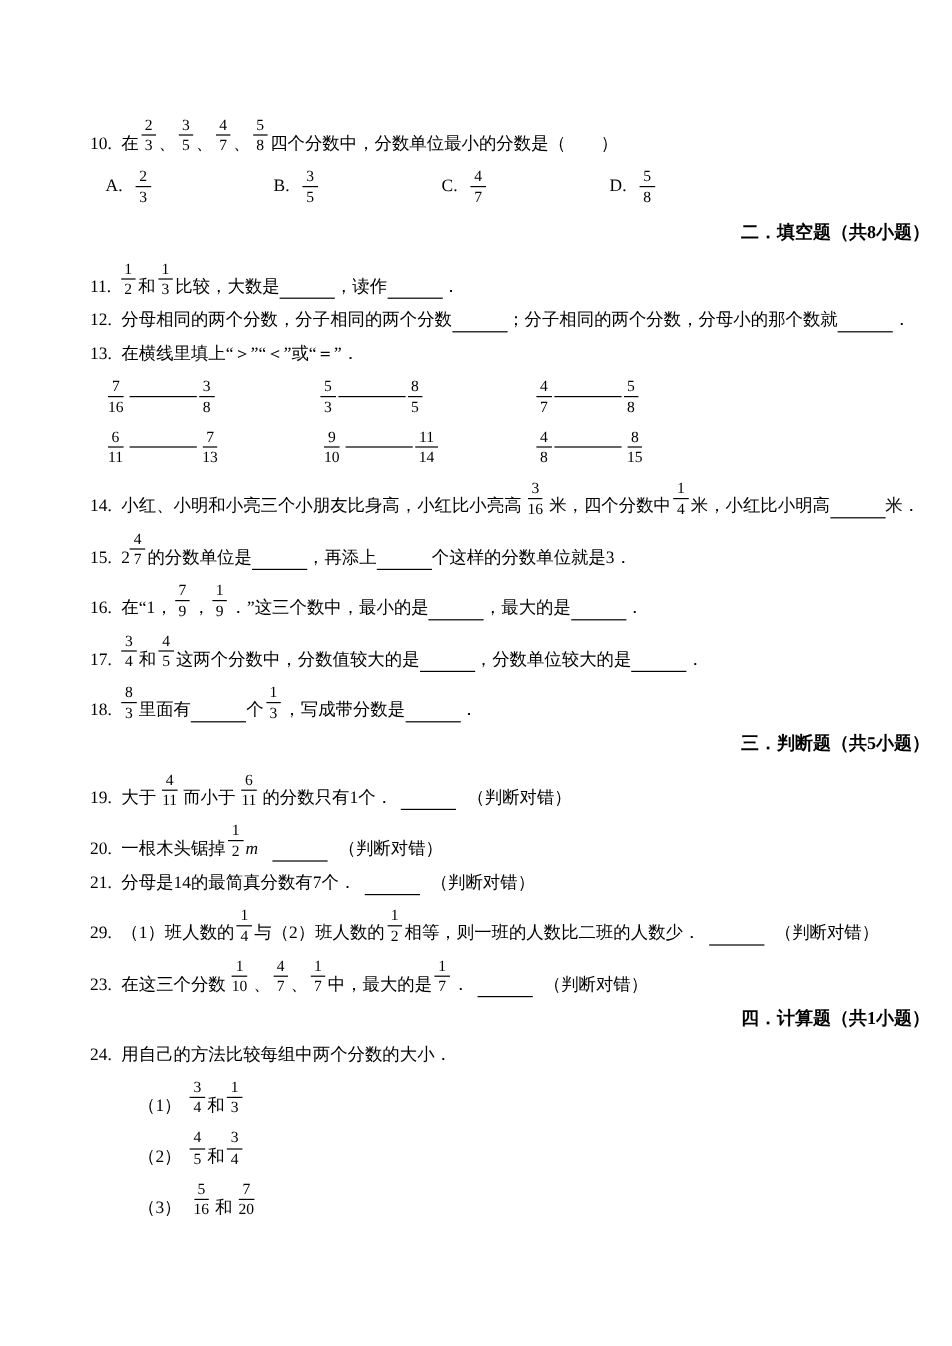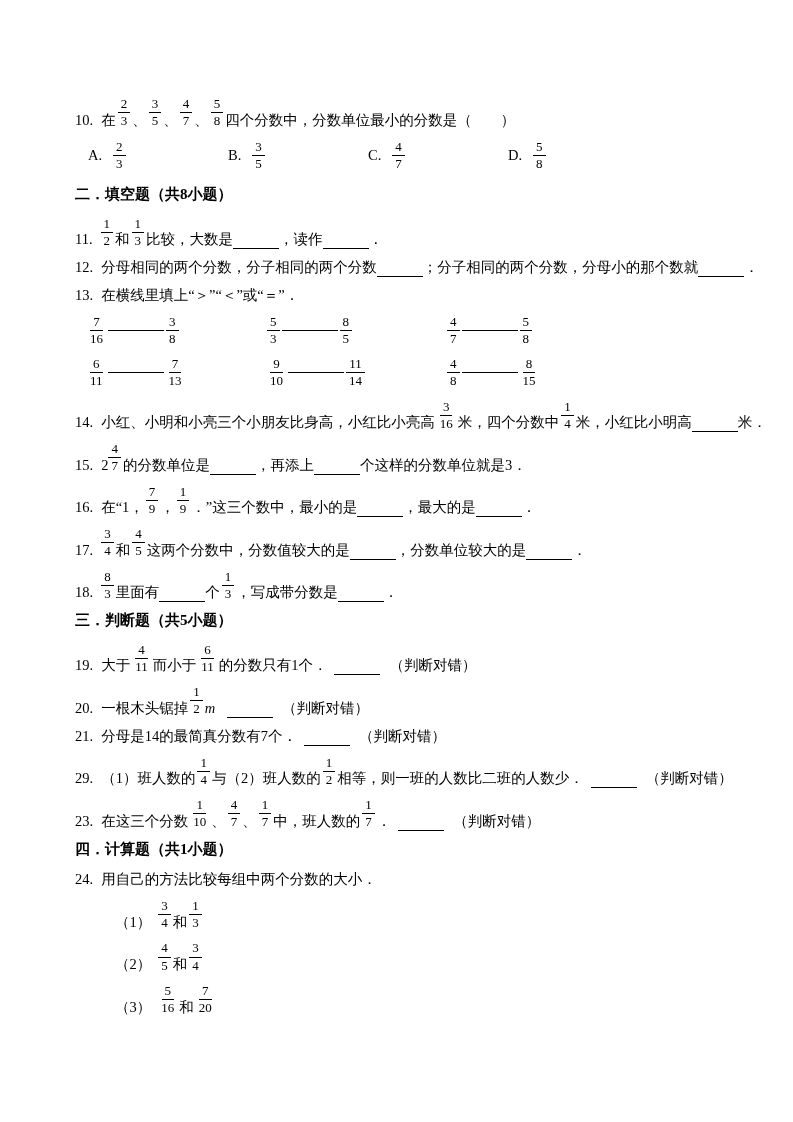--- a/index.html
+++ b/index.html
@@ -4,21 +4,21 @@
 <style>
   html,body{margin:0;padding:0;}
   body{
     width:793px;height:1122px;background:#fff;color:#000;
     font-family:"Liberation Serif","DejaVu Serif",serif;
     font-size:14.5px;line-height:1.3;
     box-sizing:border-box;padding:96px 18px 0 75px;
     overflow:hidden;
   }
   .q{display:flex;align-items:flex-end;white-space:nowrap;margin:0 0 9px 0;}
-  .sec{font-weight:bold;font-size:15px;margin:4px 0 11px 0;}
+  .sec{font-weight:bold;font-size:15px;margin:4px 0 11px 0;text-align:right;}
   .qnum{margin-right:8px;}
   .frac{display:inline-flex;flex-direction:column;align-items:center;font-size:13px;line-height:1.25;margin:0 2px;}
   .fn{padding:0 3px;border-bottom:1px solid #000;text-align:center;}
   .fd{padding:0 3px;text-align:center;}
   .tight{margin-left:0;}
   .blank{display:inline-block;width:46px;height:17px;border-bottom:1px solid #000;}
   .jsp{margin:0 9px 0 7px;}
   .opts{display:flex;margin:2px 0 13px 13px;}
   .opt{display:flex;align-items:center;width:140px;}
   .olabel{margin-right:9px;}
@@ -343,21 +343,21 @@
   <span>、</span>
   <span class="frac">
       <span class="fn">4</span>
       <span class="fd">7</span>
     </span>
   <span>、</span>
   <span class="frac">
       <span class="fn">1</span>
       <span class="fd">7</span>
     </span>
-  <span>中，班人数的</span>
+  <span>中，最大的是</span>
   <span class="frac">
       <span class="fn">1</span>
       <span class="fd">7</span>
     </span>
   <span>．</span>
   <span class="blank jsp"></span>
   <span>（判断对错）</span>
 </div>
 
 <div class="sec">四．计算题（共1小题）</div>

